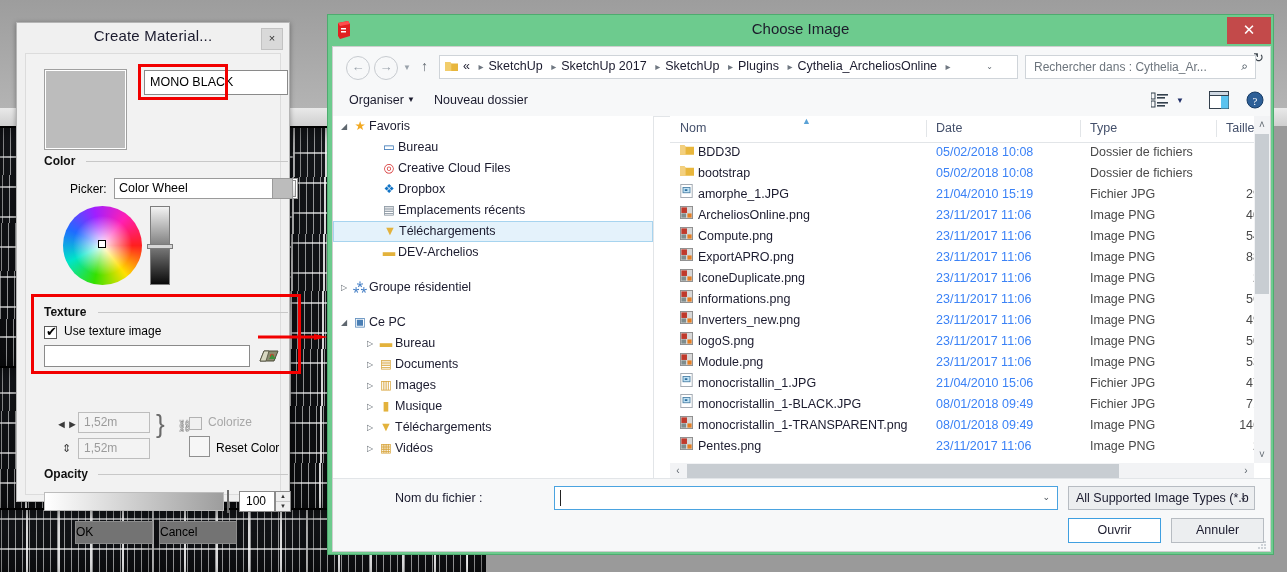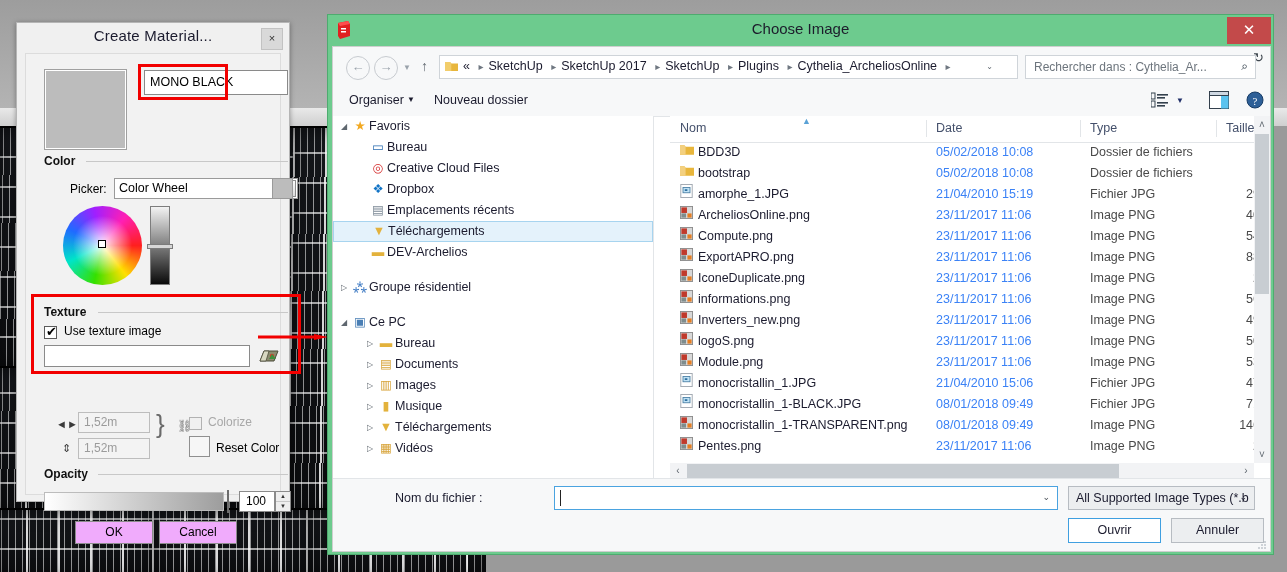--- a/index.html
+++ b/index.html
@@ -125,22 +125,22 @@
   #opValue{position:absolute;left:213px;top:437px;width:36px;height:21px;background:#fff;
     border:1px solid #8a8a8a;box-sizing:border-box;font-size:12px;}
   #opValue span{display:block;padding:2px 0 0 6px;}
   #opSpin{position:absolute;left:249px;top:437px;width:16px;height:21px;
     border:1px solid #8a8a8a;background:#eee;box-sizing:border-box;
     display:flex;flex-direction:column;}
   #opSpin div{flex:1;font-size:6px;text-align:center;line-height:9px;color:#333;
     border-bottom:1px solid #c8c8c8;}
   #opSpin div:last-child{border-bottom:none;}
 
-  .cmBtn{position:absolute;top:467px;width:78px;height:23px;background:#f0abfc;
-    border:1px solid #8c8c8c;box-sizing:border-box;font-size:12px;text-align:center;
+  .cmBtn{position:absolute;top:467px;width:78px;height:23px;background:#737373;
+    border:1px solid #8c8c8c;box-sizing:border-box;font-size:12px;
     line-height:21px;cursor:pointer;}
   #btnOK{left:49px;}
   #btnCancel{left:133px;}
 
   
   #chooseImage{
     position:absolute;left:327px;top:14px;width:947px;height:541px;
     background:#6dcb8e;border:1px solid #4eab6f;box-sizing:border-box;
     font-size:12px;color:#1b1b2e;
   }
@@ -188,21 +188,21 @@
   
   #treePane{position:absolute;left:0;top:69px;width:320px;bottom:72px;background:#fff;
     border-right:1px solid #e2e5e8;overflow:hidden;}
   .treeRow{position:relative;height:21px;line-height:21px;padding-left:0;font-size:12.5px;
     white-space:nowrap;cursor:pointer;}
   .treeRow.selected{background:#e4f2fb;border:1px solid #a7d4ef;box-sizing:border-box;line-height:19px;}
   .tw{display:inline-block;width:14px;text-align:center;font-size:8px;color:#5f676f;vertical-align:middle;}
   .ticon{display:inline-block;width:18px;vertical-align:middle;text-align:center;}
   .tlabel{vertical-align:middle;}
   .ind1{padding-left:4px;}
-  .ind2{padding-left:22px;}
+  .ind2{padding-left:33px;}
   .ind3{padding-left:30px;}
   .treeGap{height:14px;}
 
   #treeScroll{position:absolute;right:0;top:69px;width:16px;bottom:72px;background:#f2f3f5;}
   #treeScroll .up,#treeScroll .dn{position:absolute;left:0;width:16px;height:17px;
     text-align:center;font-size:10px;color:#5f676f;line-height:17px;}
   #treeScroll .up{top:0;} #treeScroll .dn{bottom:0;}
   #treeScroll .thumb{position:absolute;left:1px;top:18px;width:14px;height:248px;background:#c8cdd2;}
 
   

